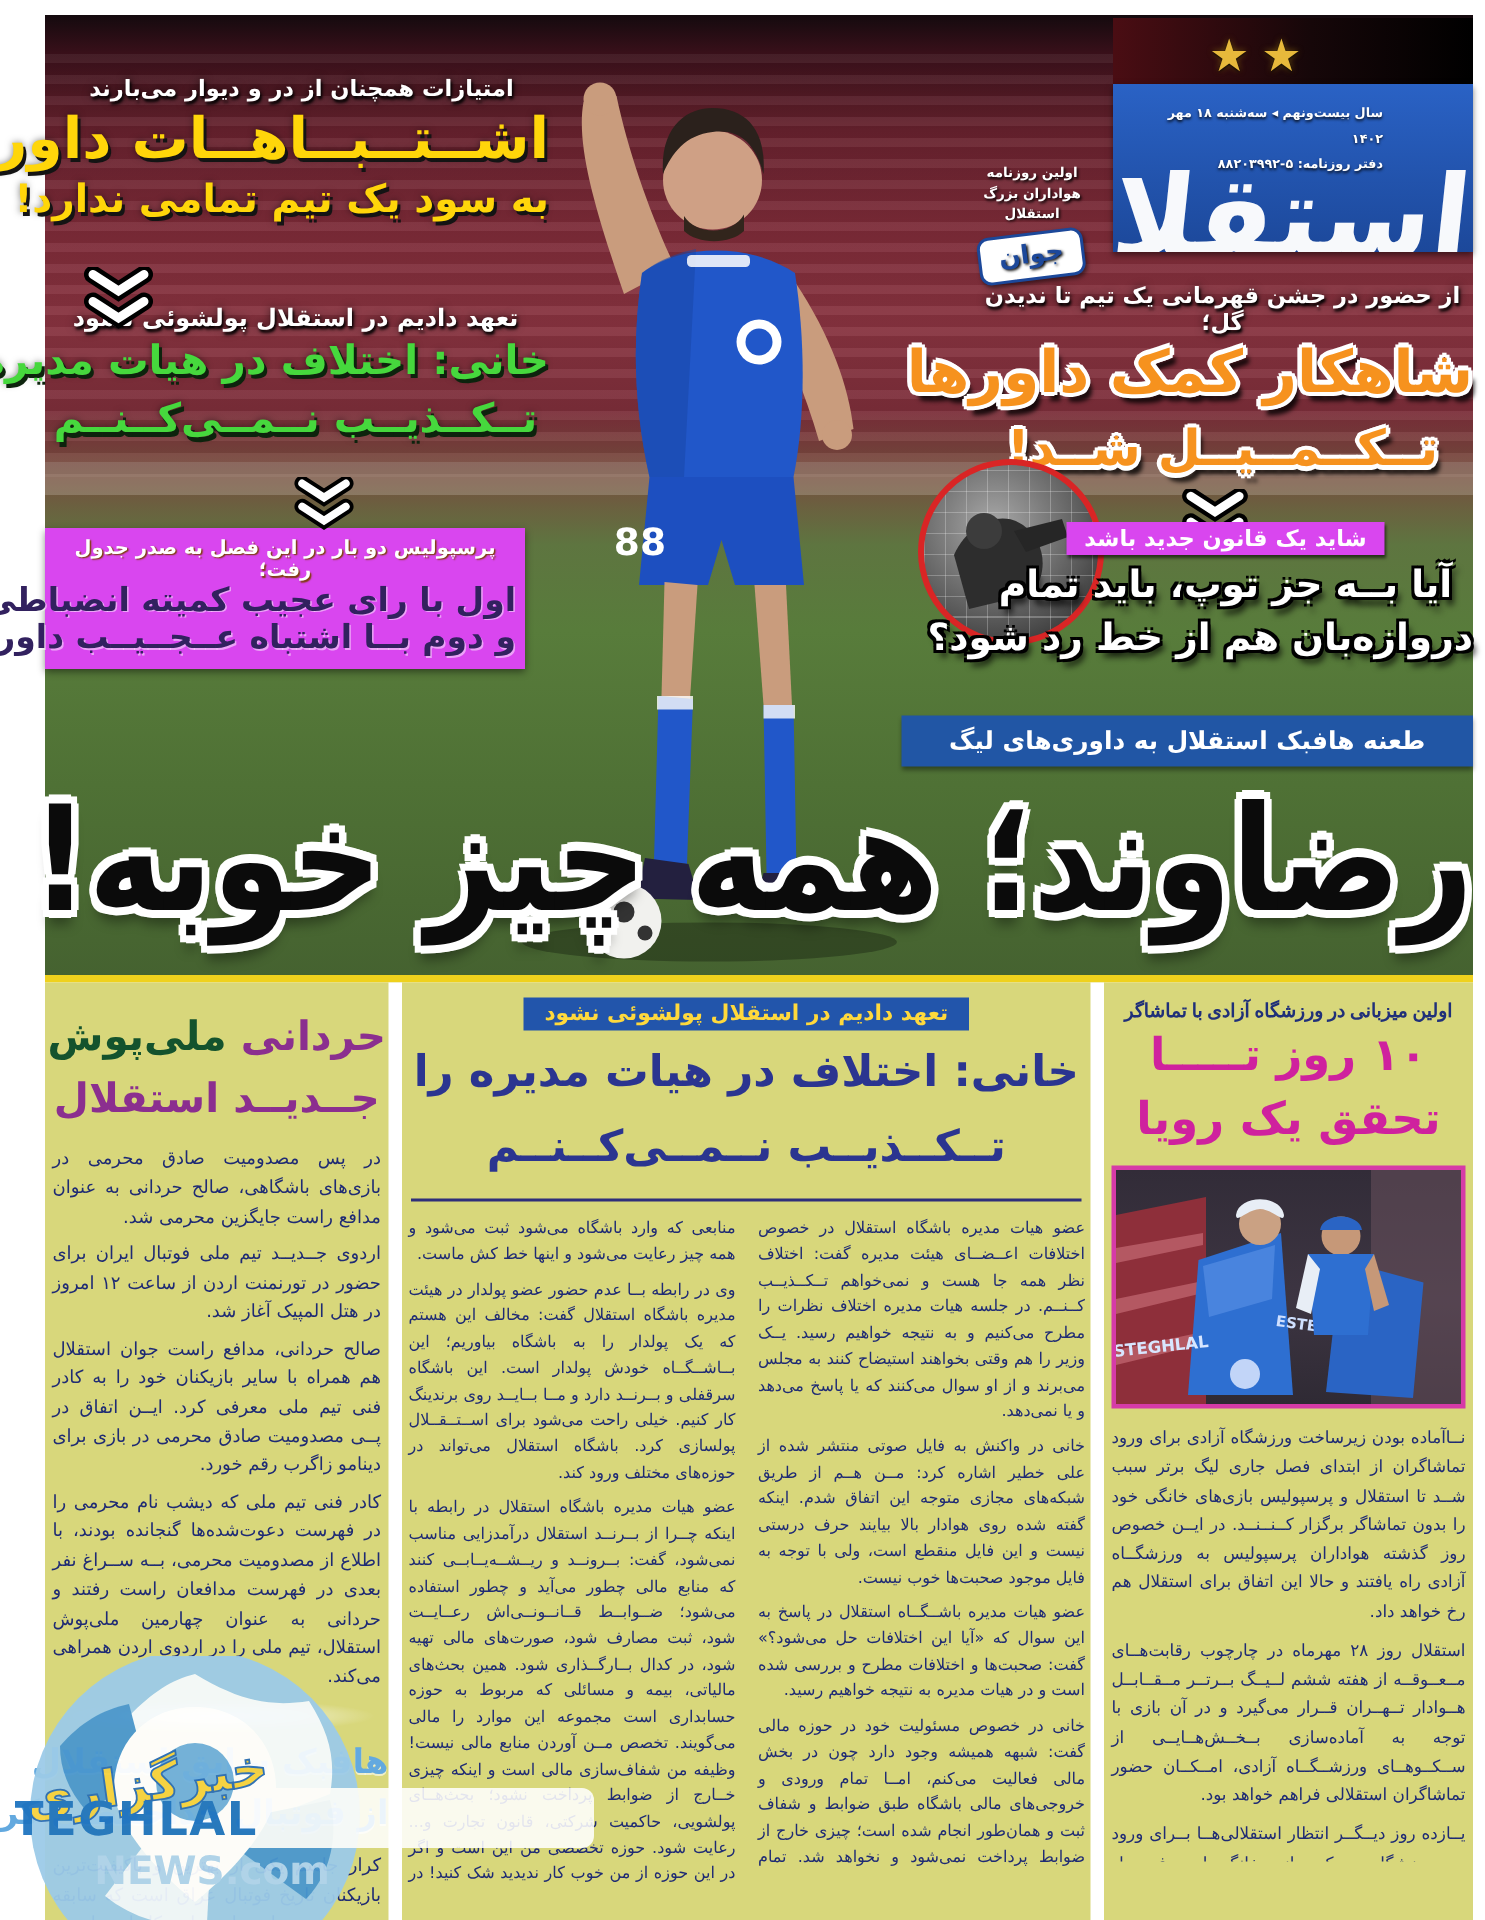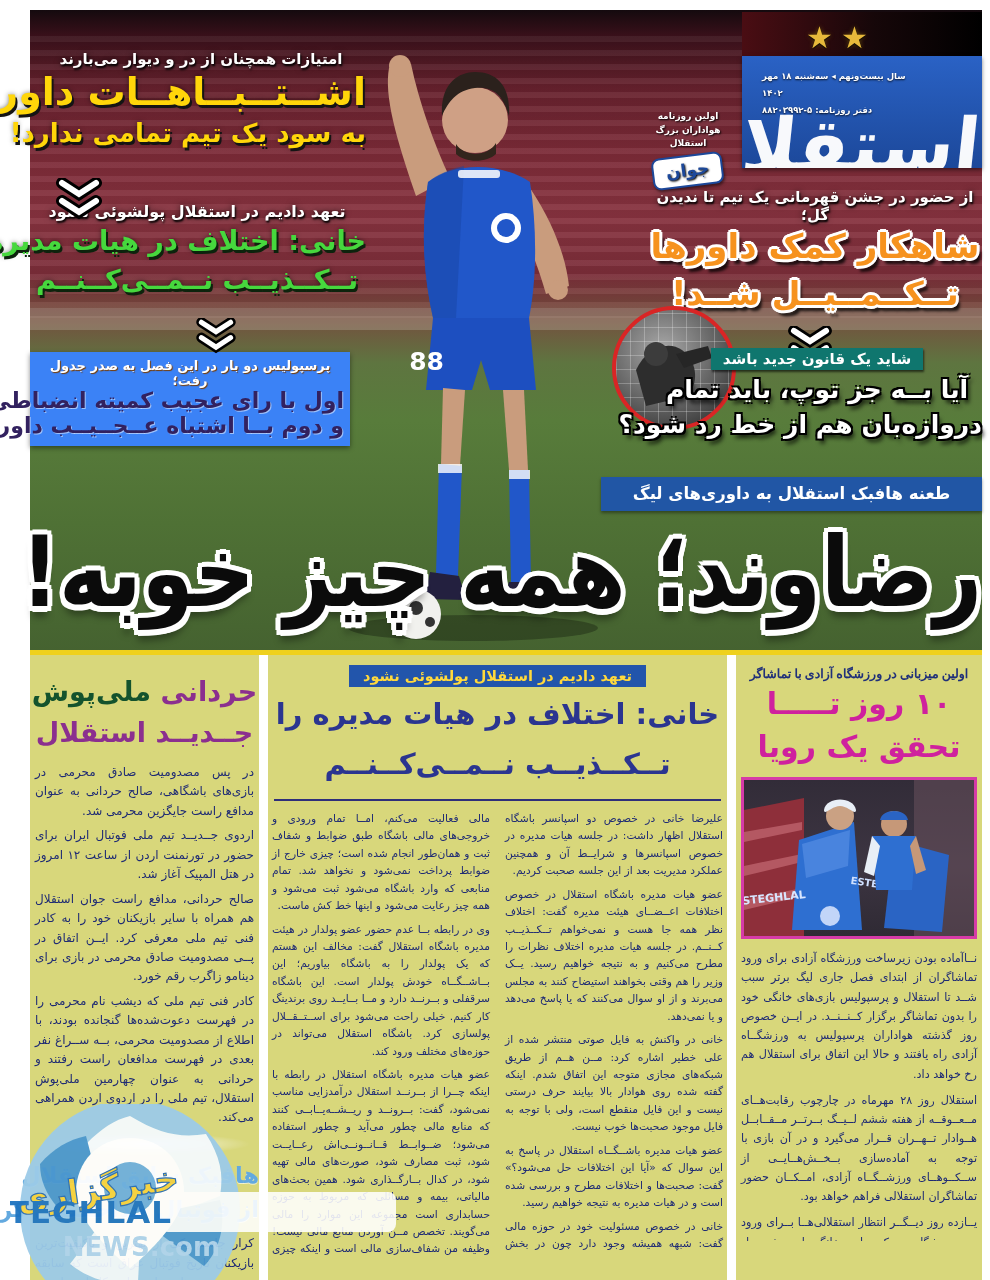--- a/index.html
+++ b/index.html
@@ -17,21 +17,21 @@
   
   .mast-strip{left:742px;top:12px;width:240px;height:48px;
     background:linear-gradient(90deg,#4a0d13,#160709 55%,#000);}
   .stars{left:806px;top:20px;font-size:30px;color:#e7b93b;letter-spacing:8px;
     text-shadow:0 1px 2px #000,0 0 4px #7a5a10;z-index:4;}
   .mast-blue{left:742px;top:56px;width:240px;height:112px;overflow:hidden;
     background:linear-gradient(180deg,#2a62c5,#1c489a);box-shadow:0 2px 4px rgba(0,0,0,.5);}
   .mast-title{position:absolute;left:2px;bottom:-14px;width:236px;font-size:74px;font-weight:bold;color:#fff;
     transform:skewX(-6deg) scaleY(1.02);white-space:nowrap;line-height:1;opacity:.97;}
   .mast-dates{position:absolute;right:60px;top:12px;width:160px;color:#fff;font-size:8.5px;line-height:2.0;
-    text-align:left;text-shadow:0 1px 2px rgba(0,0,0,.85);z-index:3;font-weight:bold;}
+    text-align:right;text-shadow:0 1px 2px rgba(0,0,0,.85);z-index:3;font-weight:bold;}
   .mast-tag{left:636px;top:110px;width:104px;color:#fff;font-size:9px;line-height:1.5;text-align:center;
     text-shadow:1px 1px 2px #000;font-weight:bold;z-index:3;}
   .jovan{display:inline-block;margin-top:4px;background:#fff;color:#1c489a;font-weight:bold;font-size:17px;
     padding:1px 12px;border-radius:8px;border:2px solid #1c489a;transform:rotate(-7deg);
     box-shadow:1px 2px 3px rgba(0,0,0,.5);}
 
   
   .k-white{color:#fff;font-weight:bold;text-shadow:1px 2px 2px #000,0 0 6px rgba(0,0,0,.7);}
   .h-yellow{color:#ffd60a;font-weight:bold;text-shadow:2px 3px 0 #141414,0 0 5px rgba(0,0,0,.5);white-space:nowrap;}
   .h-green{color:#46d83d;font-weight:bold;text-shadow:2px 3px 0 #0d230d,0 0 5px rgba(0,0,0,.5);white-space:nowrap;}
@@ -43,39 +43,39 @@
   .tl-block{left:36px;top:50px;width:330px;text-align:center;}
   .tl-block .k{font-size:15px;}
   .tl-block .l1{font-size:38px;margin-top:2px;}
   .tl-block .l2{font-size:26px;margin-top:4px;}
 
   .green-block{left:28px;top:202px;width:338px;text-align:center;}
   .green-block .k{font-size:16px;}
   .green-block .l1{font-size:27px;margin-top:4px;}
   .green-block .l2{font-size:27px;margin-top:8px;}
 
-  .orange-box{left:30px;top:352px;width:308px;padding:6px 6px 8px;background:#3b82f6;text-align:center;
+  .orange-box{left:30px;top:352px;width:308px;padding:6px 6px 8px;background:#d946ef;text-align:center;
     box-shadow:0 2px 5px rgba(0,0,0,.45);}
   .orange-box .k{font-size:13px;color:#fff;font-weight:bold;text-shadow:1px 1px 1px #7a3c00;}
   .orange-box .l{font-size:22px;color:#32215f;font-weight:bold;white-space:nowrap;
     text-shadow:1px 1px 0 rgba(255,255,255,.5);}
 
   .rt-block{left:648px;top:188px;width:334px;text-align:center;}
   .rt-block .k{font-size:15px;}
-  .rt-block .l1{font-size:34px;margin-top:2px;}
+  .rt-block .l1{font-size:39px;margin-top:2px;}
   .rt-block .l2{font-size:33px;margin-top:8px;}
 
   .gk-circle{left:612px;top:306px;width:116px;height:116px;border-radius:50%;border:4px solid #d92525;
     overflow:hidden;background:radial-gradient(circle at 40% 35%,#a9a9a9,#5a5a5a 60%,#222 100%);z-index:2;}
   .gk-circle .net{position:absolute;inset:0;
     background:repeating-linear-gradient(90deg,rgba(255,255,255,.25) 0 1px,transparent 1px 14px),
                repeating-linear-gradient(0deg,rgba(255,255,255,.25) 0 1px,transparent 1px 14px);}
 
   .rm-block{left:652px;top:348px;width:330px;text-align:center;z-index:3;}
-  .rm-band{display:inline-block;background:#0f766e;color:#fff;font-weight:bold;font-size:15px;
+  .rm-band{display:inline-block;background:#d946ef;color:#fff;font-weight:bold;font-size:15px;
     padding:2px 12px;box-shadow:1px 2px 2px rgba(0,0,0,.6);text-align:center;}
   .rm-block .l1{font-size:25px;margin-top:5px;}
   .rm-block .l2{font-size:25px;margin-top:6px;}
 
   .chevron{z-index:3;}
 
   .main-kicker{left:601px;top:477px;width:381px;height:34px;background:#2156a5;color:#fff;font-weight:bold;
     font-size:16.5px;line-height:34px;text-align:center;box-shadow:0 2px 3px rgba(0,0,0,.4);z-index:4;}
   .main-title{left:30px;top:516px;width:952px;text-align:center;font-size:84px;font-weight:bold;color:#0b0b0b;
     white-space:nowrap;transform:scaleY(1.16);transform-origin:top center;z-index:3;
@@ -279,21 +279,20 @@
       <p>یــازده روز دیــگــر انتظار استقلالی‌هــا بــرای ورود بــه ورزشگاه در یک بــازی خانگی ایــن فــصــل پایان پــیــدا می‌کند و هواداران استقلال بالاخره پس از هواداران پرسپولیس، تماشاگر بازی تیم خود از نزدیک خواهند بود.</p>
     </div>
   </div>
 
   <div class="abs col col-mid">
     <div class="m-band">تعهد دادیم در استقلال پولشوئی نشود</div>
     <div class="m-head">خانی: اختلاف در هیات مدیره را</div>
     <div class="m-head">تــکــذیــب نــمــی‌کــنــم</div>
     <div class="m-rule"></div>
     <div class="m-body">
-      <p>علیرضا خانی در خصوص دو اسپانسر باشگاه استقلال اظهار داشت: در جلسه هیات مدیره در خصوص اسپانسرها و شرایــط آن و همچنین عملکرد مدیریت بعد از این جلسه صحبت کردیم.</p>
       <p>عضو هیات مدیره باشگاه استقلال در خصوص اختلافات اعــضــای هیئت مدیره گفت: اختلاف نظر همه جا هست و نمی‌خواهم تــکــذیــب کــنــم. در جلسه هیات مدیره اختلاف نظرات را مطرح می‌کنیم و به نتیجه خواهیم رسید. یــک وزیر را هم وقتی بخواهند استیضاح کنند به مجلس می‌برند و از او سوال می‌کنند که یا پاسخ می‌دهد و یا نمی‌دهد.</p>
       <p>خانی در واکنش به فایل صوتی منتشر شده از علی خطیر اشاره کرد: مــن هــم از طریق شبکه‌های مجازی متوجه این اتفاق شدم. اینکه گفته شده روی هوادار بالا بیایند حرف درستی نیست و این فایل منقطع است، ولی با توجه به فایل موجود صحبت‌ها خوب نیست.</p>
       <p>عضو هیات مدیره باشــگــاه استقلال در پاسخ به این سوال که «آیا این اختلافات حل می‌شود؟» گفت: صحبت‌ها و اختلافات مطرح و بررسی شده است و در هیات مدیره به نتیجه خواهیم رسید.</p>
       <p>خانی در خصوص مسئولیت خود در حوزه مالی گفت: شبهه همیشه وجود دارد چون در بخش مالی فعالیت می‌کنم، امــا تمام ورودی و خروجی‌های مالی باشگاه طبق ضوابط و شفاف ثبت و همان‌طور انجام شده است؛ چیزی خارج از ضوابط پرداخت نمی‌شود و نخواهد شد. تمام منابعی که وارد باشگاه می‌شود ثبت می‌شود و همه چیز رعایت می‌شود و اینها خط کش ماست.</p>
       <p>وی در رابطه بــا عدم حضور عضو پولدار در هیئت مدیره باشگاه استقلال گفت: مخالف این هستم که یک پولدار را به باشگاه بیاوریم؛ این بــاشــگــاه خودش پولدار است. این باشگاه سرقفلی و بــرنــد دارد و مــا بــایــد روی برندینگ کار کنیم. خیلی راحت می‌شود برای اســتــقــلال پولسازی کرد. باشگاه استقلال می‌تواند در حوزه‌های مختلف ورود کند.</p>
       <p>عضو هیات مدیره باشگاه استقلال در رابطه با اینکه چــرا از بــرنــد استقلال درآمدزایی مناسب نمی‌شود، گفت: بــرونــد و ریــشــه‌یــابــی کنند که منابع مالی چطور می‌آید و چطور استفاده می‌شود؛ ضــوابــط قــانــونــی‌اش رعــایــت شود، ثبت مصارف شود، صورت‌های مالی تهیه شود، در کدال بــارگــذاری شود. همین بحث‌های مالیاتی، بیمه و مسائلی که مربوط به حوزه حسابداری است مجموعه این موارد را مالی می‌گویند. تخصص مــن آوردن منابع مالی نیست! وظیفه من شفاف‌سازی مالی است و اینکه چیزی خــارج از ضوابط پرداخت نشود؛ بحث‌هــای پولشویی، حاکمیت شرکتی، قانون تجارت و... رعایت شود. حوزه تخصصی من این است و اگر در این حوزه از من خوب کار ندیدید شک کنید! در این دو، سه ماهی که هستم باید ببینید انضباط مالی چطور بوده است.</p>
 
     </div>
   </div>
 

